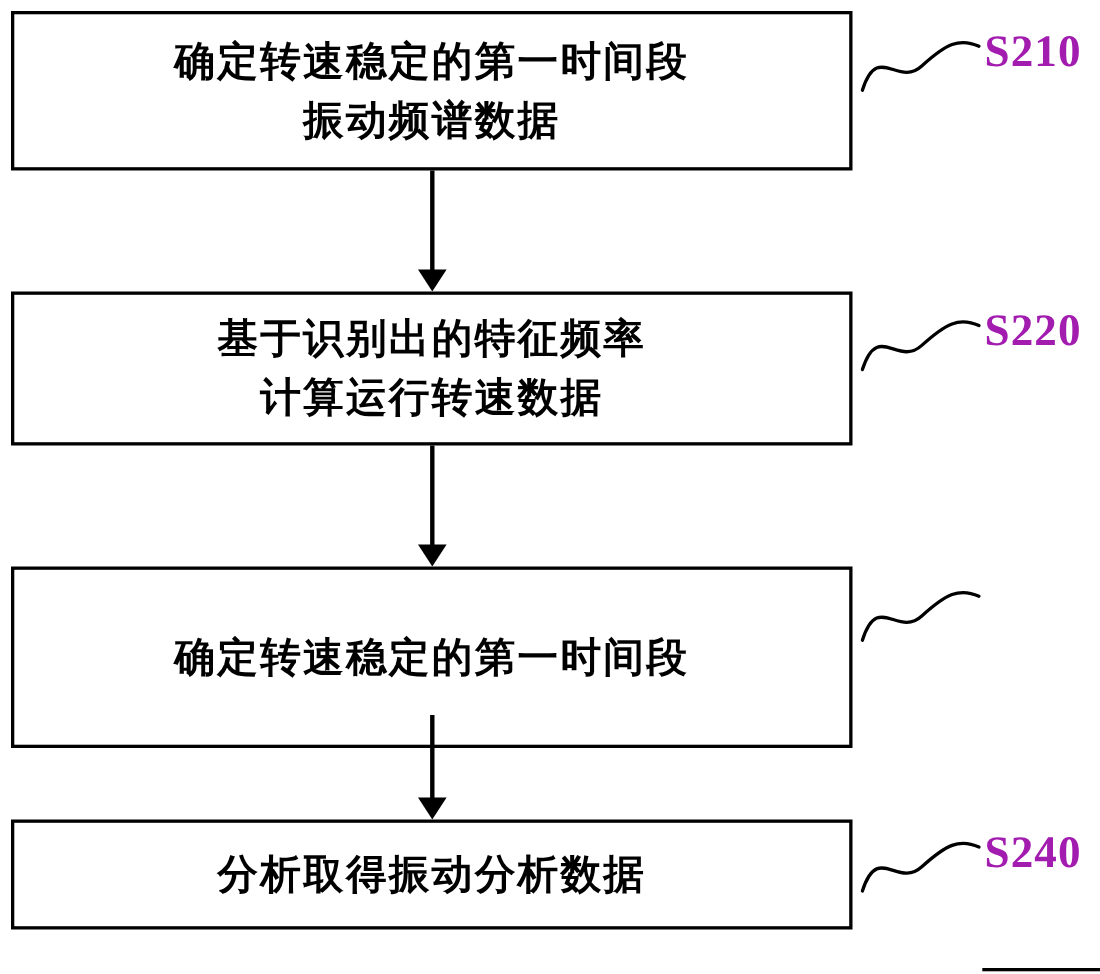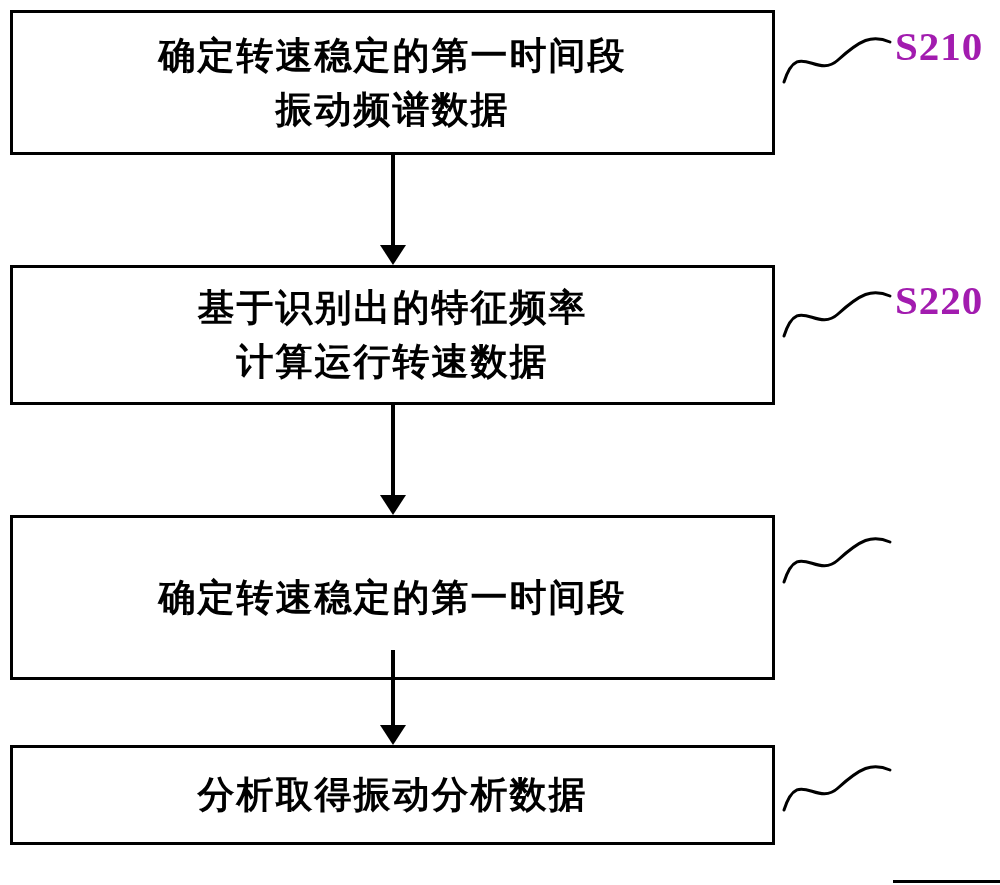--- a/index.html
+++ b/index.html
@@ -131,16 +131,17 @@
   </div>
 
   <div class="flow-box" style="top:745px; height:100px;">
     <div class="box-text">分析取得振动分析数据</div>
   </div>
   <div class="leader" style="left:782px; top:756px;">
     <svg viewBox="0 0 112 60" fill="none" xmlns="http://www.w3.org/2000/svg">
       <path d="M2,54 C16,10 34,52 56,32 S90,6 108,14" stroke="#000000" stroke-width="3" fill="none" stroke-linecap="round"></path>
     </svg>
   </div>
+  <div class="step-label" style="left:895px; top:750px;">S240</div>
 
   <div class="corner-line" style="left:893px; top:880px; width:107px; height:3px;"></div>
 
 </div>
 
 </body></html>

